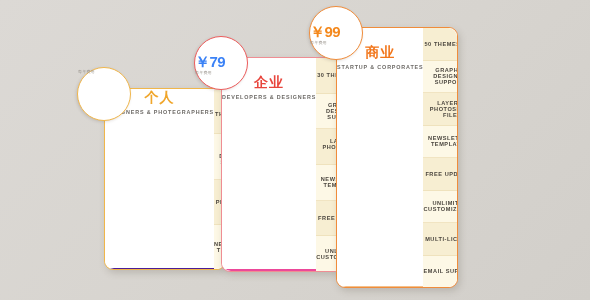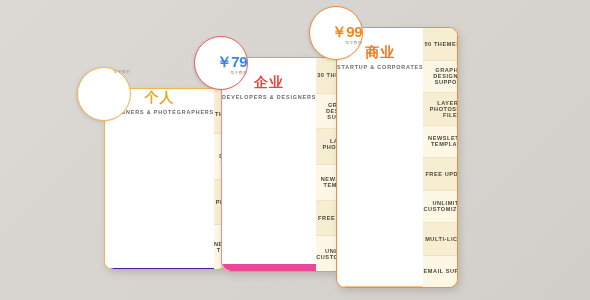--- a/index.html
+++ b/index.html
@@ -51,21 +51,21 @@
 
   
   .head {
     background: #ffffff;
     text-align: center;
     padding-top: 14px;
     padding-bottom: 8px;
     flex: 0 0 auto;
   }
   .card.c1 .head { border-bottom: 1px solid #4c1d95; padding-top: 0; }
-  .card.c2 .head { border-bottom: 7px solid #ec4899; padding-top: 16px; }
+  .card.c2 .head { border-bottom: 2px solid #ec4899; padding-top: 16px; }
   .card.c3 .head { border-bottom: 1px solid #f4c08a; padding-top: 16px; }
 
   .plan-name {
     font-size: 14px;
     font-weight: bold;
     letter-spacing: 1px;
     line-height: 16px;
     margin: 0 0 3px 0;
   }
   .c1 .plan-name { color: #f0a62b; }
@@ -83,21 +83,21 @@
   }
 
   
   .badge {
     position: absolute;
     width: 54px;
     height: 54px;
     border-radius: 50%;
     background: #ffffff;
     box-sizing: border-box;
-    text-align: right;
+    text-align: left;
     z-index: 5;
     box-shadow: -1px 1px 3px rgba(90,80,70,0.18);
   }
   .card.c1 .badge { border: 1.5px solid #f0b64b; left: -28px; top: -22px; }
   .card.c2 .badge { border: 1.5px solid #ec5c5c; left: -28px; top: -22px; }
   .card.c3 .badge { border: 1.5px solid #f08c3a; left: -28px; top: -22px; }
 
   .badge-price {
     font-size: 15px;
     font-weight: bold;

